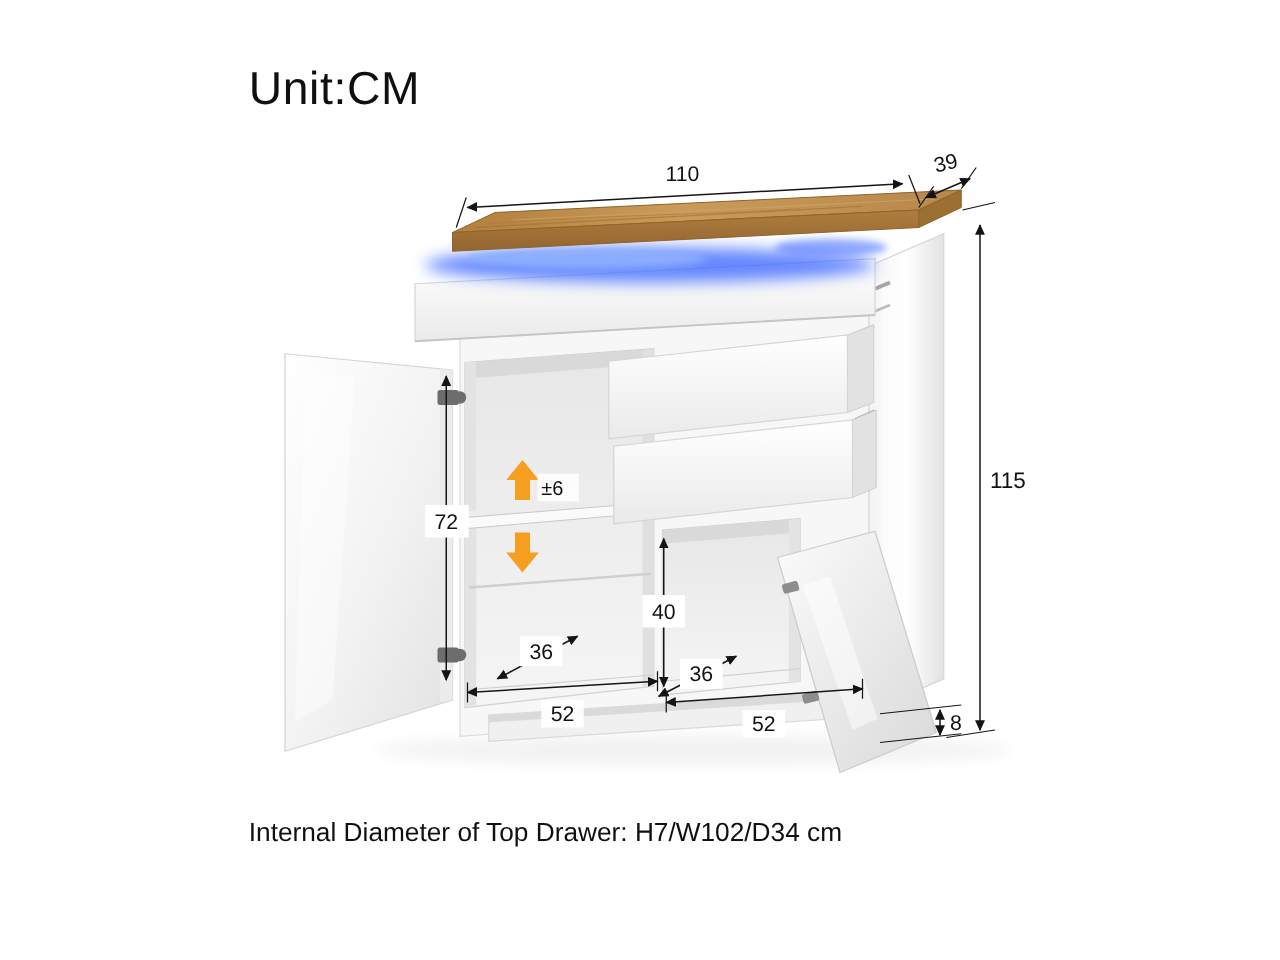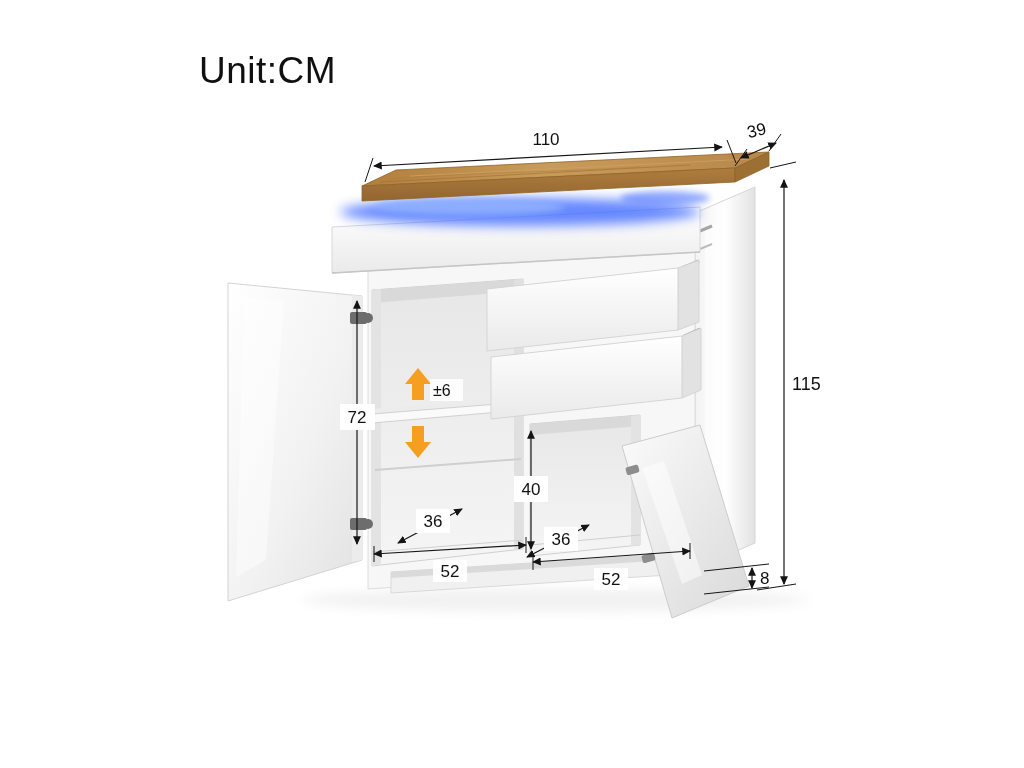--- a/index.html
+++ b/index.html
@@ -203,15 +203,16 @@
       <text x="450" y="577" text-anchor="middle">52</text>
 
       <rect x="594" y="568" width="34" height="22" fill="#ffffff" opacity="0.9"></rect>
       <text x="611" y="585" text-anchor="middle">52</text>
 
       <text x="760" y="584">8</text>
     </g>
   </svg>
 
   <div class="notes">
+    <div>Internal Diameter of Top Drawer: H7/W102/D34 cm</div>
   </div>
 
 </div>
 
 </body></html>

